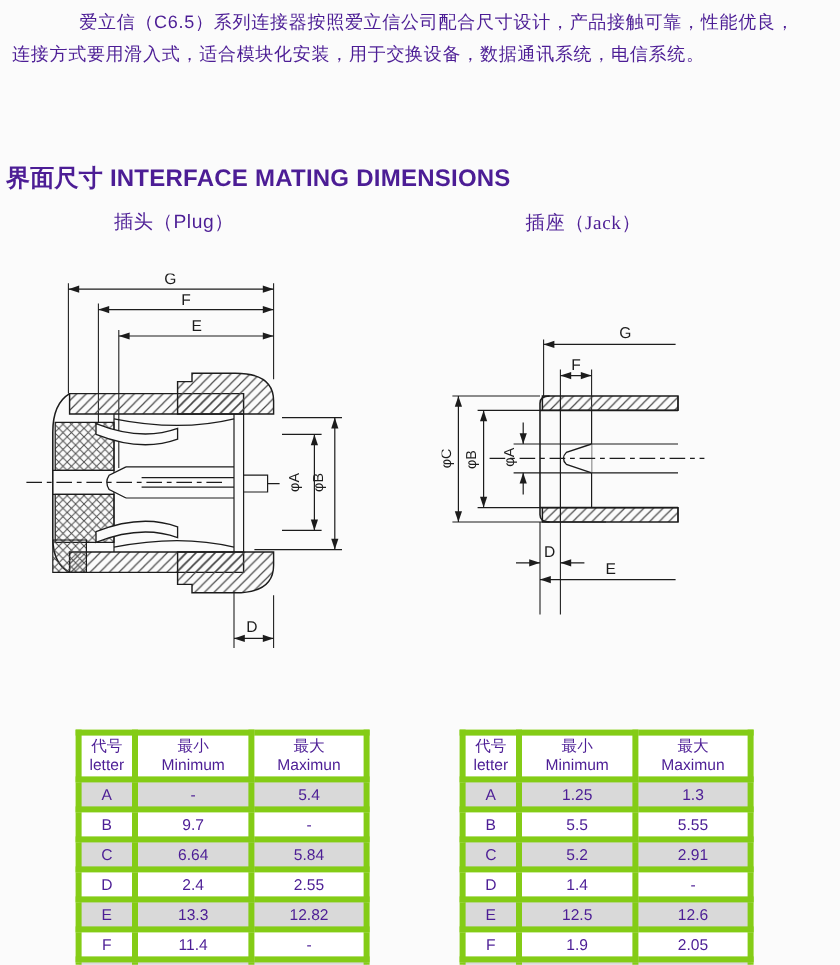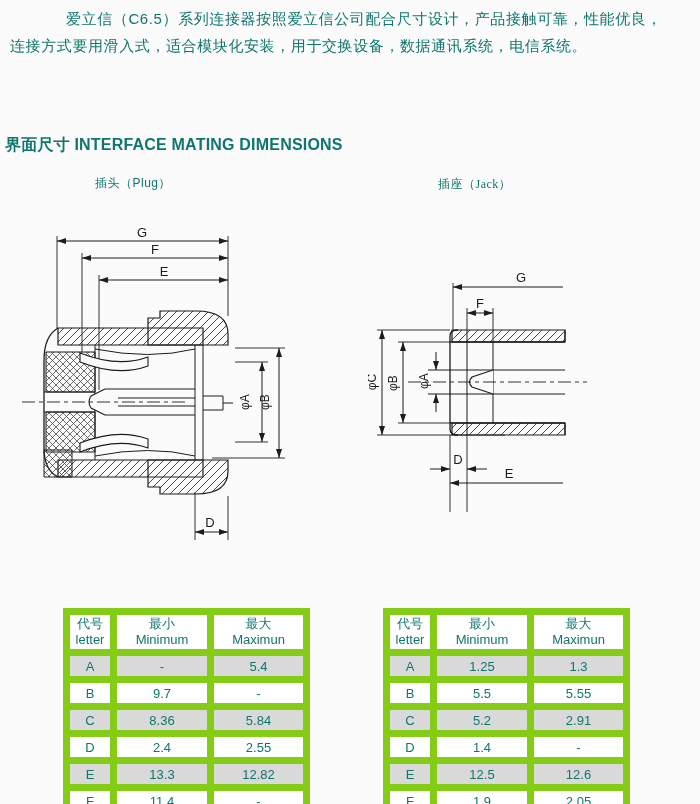--- a/index.html
+++ b/index.html
@@ -1,31 +1,31 @@
 <!DOCTYPE html>
 <html><head>
 <meta charset="utf-8">
 <style>
   html,body{margin:0;padding:0;}
   .page{position:relative;width:700px;height:804px;background:#fbfbfb;
-        font-family:"Liberation Sans",sans-serif;color:#0f766e;overflow:hidden;}
+        font-family:"Liberation Sans",sans-serif;color:#4c1d95;overflow:hidden;}
   .intro{position:absolute;left:10px;top:5px;width:652px;font-size:15px;
          line-height:27px;text-indent:56px;text-align:justify;letter-spacing:.6px;}
-  .sec-title{position:absolute;left:5px;top:135px;font-size:16px;font-weight:bold;letter-spacing:.2px;}
-  .fig-label{position:absolute;font-size:12px;letter-spacing:.5px;}
+  .sec-title{position:absolute;left:5px;top:135px;font-size:20px;font-weight:bold;letter-spacing:.2px;}
+  .fig-label{position:absolute;font-size:16px;letter-spacing:.5px;}
   .fig-label.plug{left:95px;top:175px;}
   .fig-label.jack{left:438px;top:176px;font-family:Liberation Serif, serif;}
   svg{position:absolute;}
   svg text{font-family:"Liberation Sans",sans-serif;font-size:13px;fill:#1c1c1c;}
   svg text.phi{font-size:12px;}
   .dim-table{position:absolute;top:608px;width:240px;border-collapse:collapse;
              table-layout:fixed;background:#fff;border:2px solid #1a1a1a;font-size:13px;}
   .dim-table.left{left:63px;}
   .dim-table.right{left:383px;}
-  .dim-table th,.dim-table td{border:7px solid #84cc16;text-align:center;padding:0;}
+  .dim-table th,.dim-table td{border:5px solid #84cc16;text-align:center;padding:0;}
   .dim-table th{font-weight:normal;height:34px;line-height:16px;}
   .dim-table td{height:20px;}
   .dim-table col.c1{width:47px;}
   .dim-table col.c2{width:97px;}
   .dim-table col.c3{width:96px;}
   .dim-table tbody tr:nth-child(odd) td{background:#d9d9d9;}
   .ln{stroke:#1c1c1c;stroke-width:1;fill:none;}
   .thin{stroke:#1c1c1c;stroke-width:.9;fill:none;}
   .body-ln{stroke:#1c1c1c;stroke-width:1.3;fill:none;}
   .hatched{fill:url(#hatch);stroke:#1c1c1c;stroke-width:1.2;}
@@ -185,21 +185,21 @@
           <td>-</td>
           <td>5.4</td>
         </tr>
       <tr>
           <td>B</td>
           <td>9.7</td>
           <td>-</td>
         </tr>
       <tr>
           <td>C</td>
-          <td>8.36</td>
+          <td>6.64</td>
           <td>5.84</td>
         </tr>
       <tr>
           <td>D</td>
           <td>2.4</td>
           <td>2.55</td>
         </tr>
       <tr>
           <td>E</td>
           <td>13.3</td>

